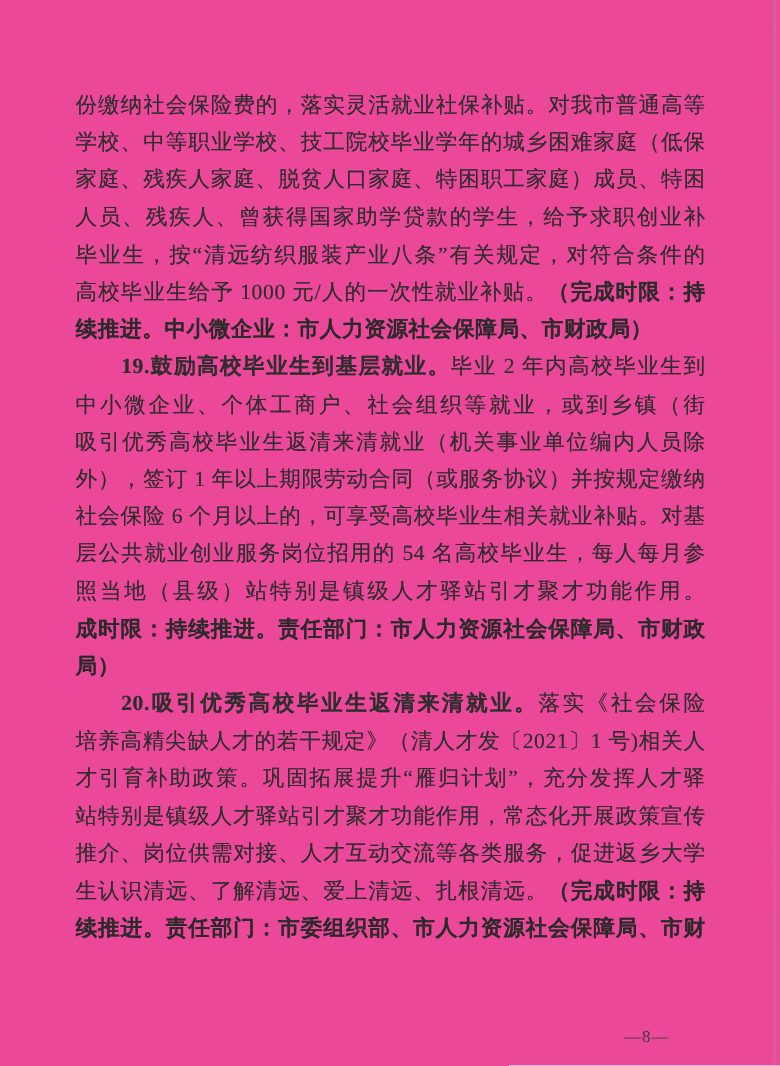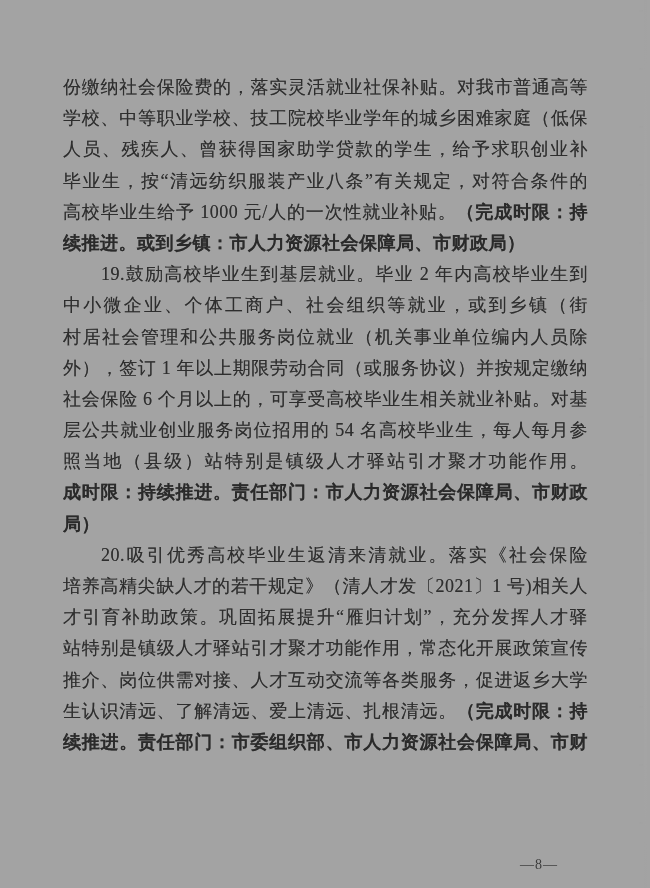--- a/index.html
+++ b/index.html
@@ -4,21 +4,21 @@
 <style>
   html, body {
     margin: 0;
     padding: 0;
     background: #ffffff;
   }
   .page {
     position: relative;
     width: 650px;
     height: 888px;
-    background: #a3a3a3;
+    background: #ec4899;
     overflow: hidden;
     font-family: "Liberation Serif", "DejaVu Serif", serif;
   }
   
   .scan-edge {
     position: absolute;
     top: 0;
     right: 3px;
     width: 3px;
     height: 100%;
@@ -52,21 +52,21 @@
     text-align: justify;
     text-align-last: justify;
     overflow: hidden;
     letter-spacing: 0.5px;
     text-shadow: 0 0 0.5px rgba(40,40,40,0.55);
     white-space: normal;
   }
   .line.short { text-align-last: left; }
   .line.indent { text-indent: 38px; }
   .regular { font-weight: 400; }
-  .bold { font-weight: 400; }
+  .bold { font-weight: 700; }
   
   .kai { font-weight: 600; color: #2a2a2a; margin-top: 36px; }
   .page-number {
     position: absolute;
     left: 520px;
     top: 857px;
     width: 70px;
     font-size: 14px;
     letter-spacing: 1px;
     color: #3c3c3c;
@@ -77,29 +77,30 @@
 <body>
 
 <div class="page">
   <div class="scan-edge"></div>
   <div class="scan-speckles"></div>
 
   <div class="text-block">
       <div class="paragraph">
         <div class="line"><span class="regular">份缴纳社会保险费的，落实灵活就业社保补贴。对我市普通高等</span></div>
         <div class="line"><span class="regular">学校、中等职业学校、技工院校毕业学年的城乡困难家庭（低保</span></div>
+        <div class="line"><span class="regular">家庭、残疾人家庭、脱贫人口家庭、特困职工家庭）成员、特困</span></div>
         <div class="line"><span class="regular">人员、残疾人、曾获得国家助学贷款的学生，给予求职创业补贴。</span></div>
         <div class="line"><span class="regular">毕业生，按“清远纺织服装产业八条”有关规定，对符合条件的</span></div>
         <div class="line"><span class="regular">高校毕业生给予 1000 元/人的一次性就业补贴。</span><span class="kai">（完成时限：持</span></div>
-        <div class="line short"><span class="kai">续推进。或到乡镇：市人力资源社会保障局、市财政局）</span></div>
+        <div class="line short"><span class="kai">续推进。中小微企业：市人力资源社会保障局、市财政局）</span></div>
       </div>
       <div class="paragraph">
         <div class="line indent"><span class="bold">19.鼓励高校毕业生到基层就业。</span><span class="regular">毕业 2 年内高校毕业生到</span></div>
         <div class="line"><span class="regular">中小微企业、个体工商户、社会组织等就业，或到乡镇（街道）、</span></div>
-        <div class="line"><span class="regular">村居社会管理和公共服务岗位就业（机关事业单位编内人员除</span></div>
+        <div class="line"><span class="regular">吸引优秀高校毕业生返清来清就业（机关事业单位编内人员除</span></div>
         <div class="line"><span class="regular">外），签订 1 年以上期限劳动合同（或服务协议）并按规定缴纳</span></div>
         <div class="line"><span class="regular">社会保险 6 个月以上的，可享受高校毕业生相关就业补贴。对基</span></div>
         <div class="line"><span class="regular">层公共就业创业服务岗位招用的 54 名高校毕业生，每人每月参</span></div>
         <div class="line"><span class="regular">照当地（县级）站特别是镇级人才驿站引才聚才功能作用。</span></div>
         <div class="line"><span class="kai">成时限：持续推进。责任部门：市人力资源社会保障局、市财政</span></div>
         <div class="line short"><span class="kai">局）</span></div>
       </div>
       <div class="paragraph">
         <div class="line indent"><span class="bold">20.吸引优秀高校毕业生返清来清就业。</span><span class="regular">落实《社会保险</span></div>
         <div class="line"><span class="regular">培养高精尖缺人才的若干规定》（清人才发〔2021〕1 号)相关人</span></div>

